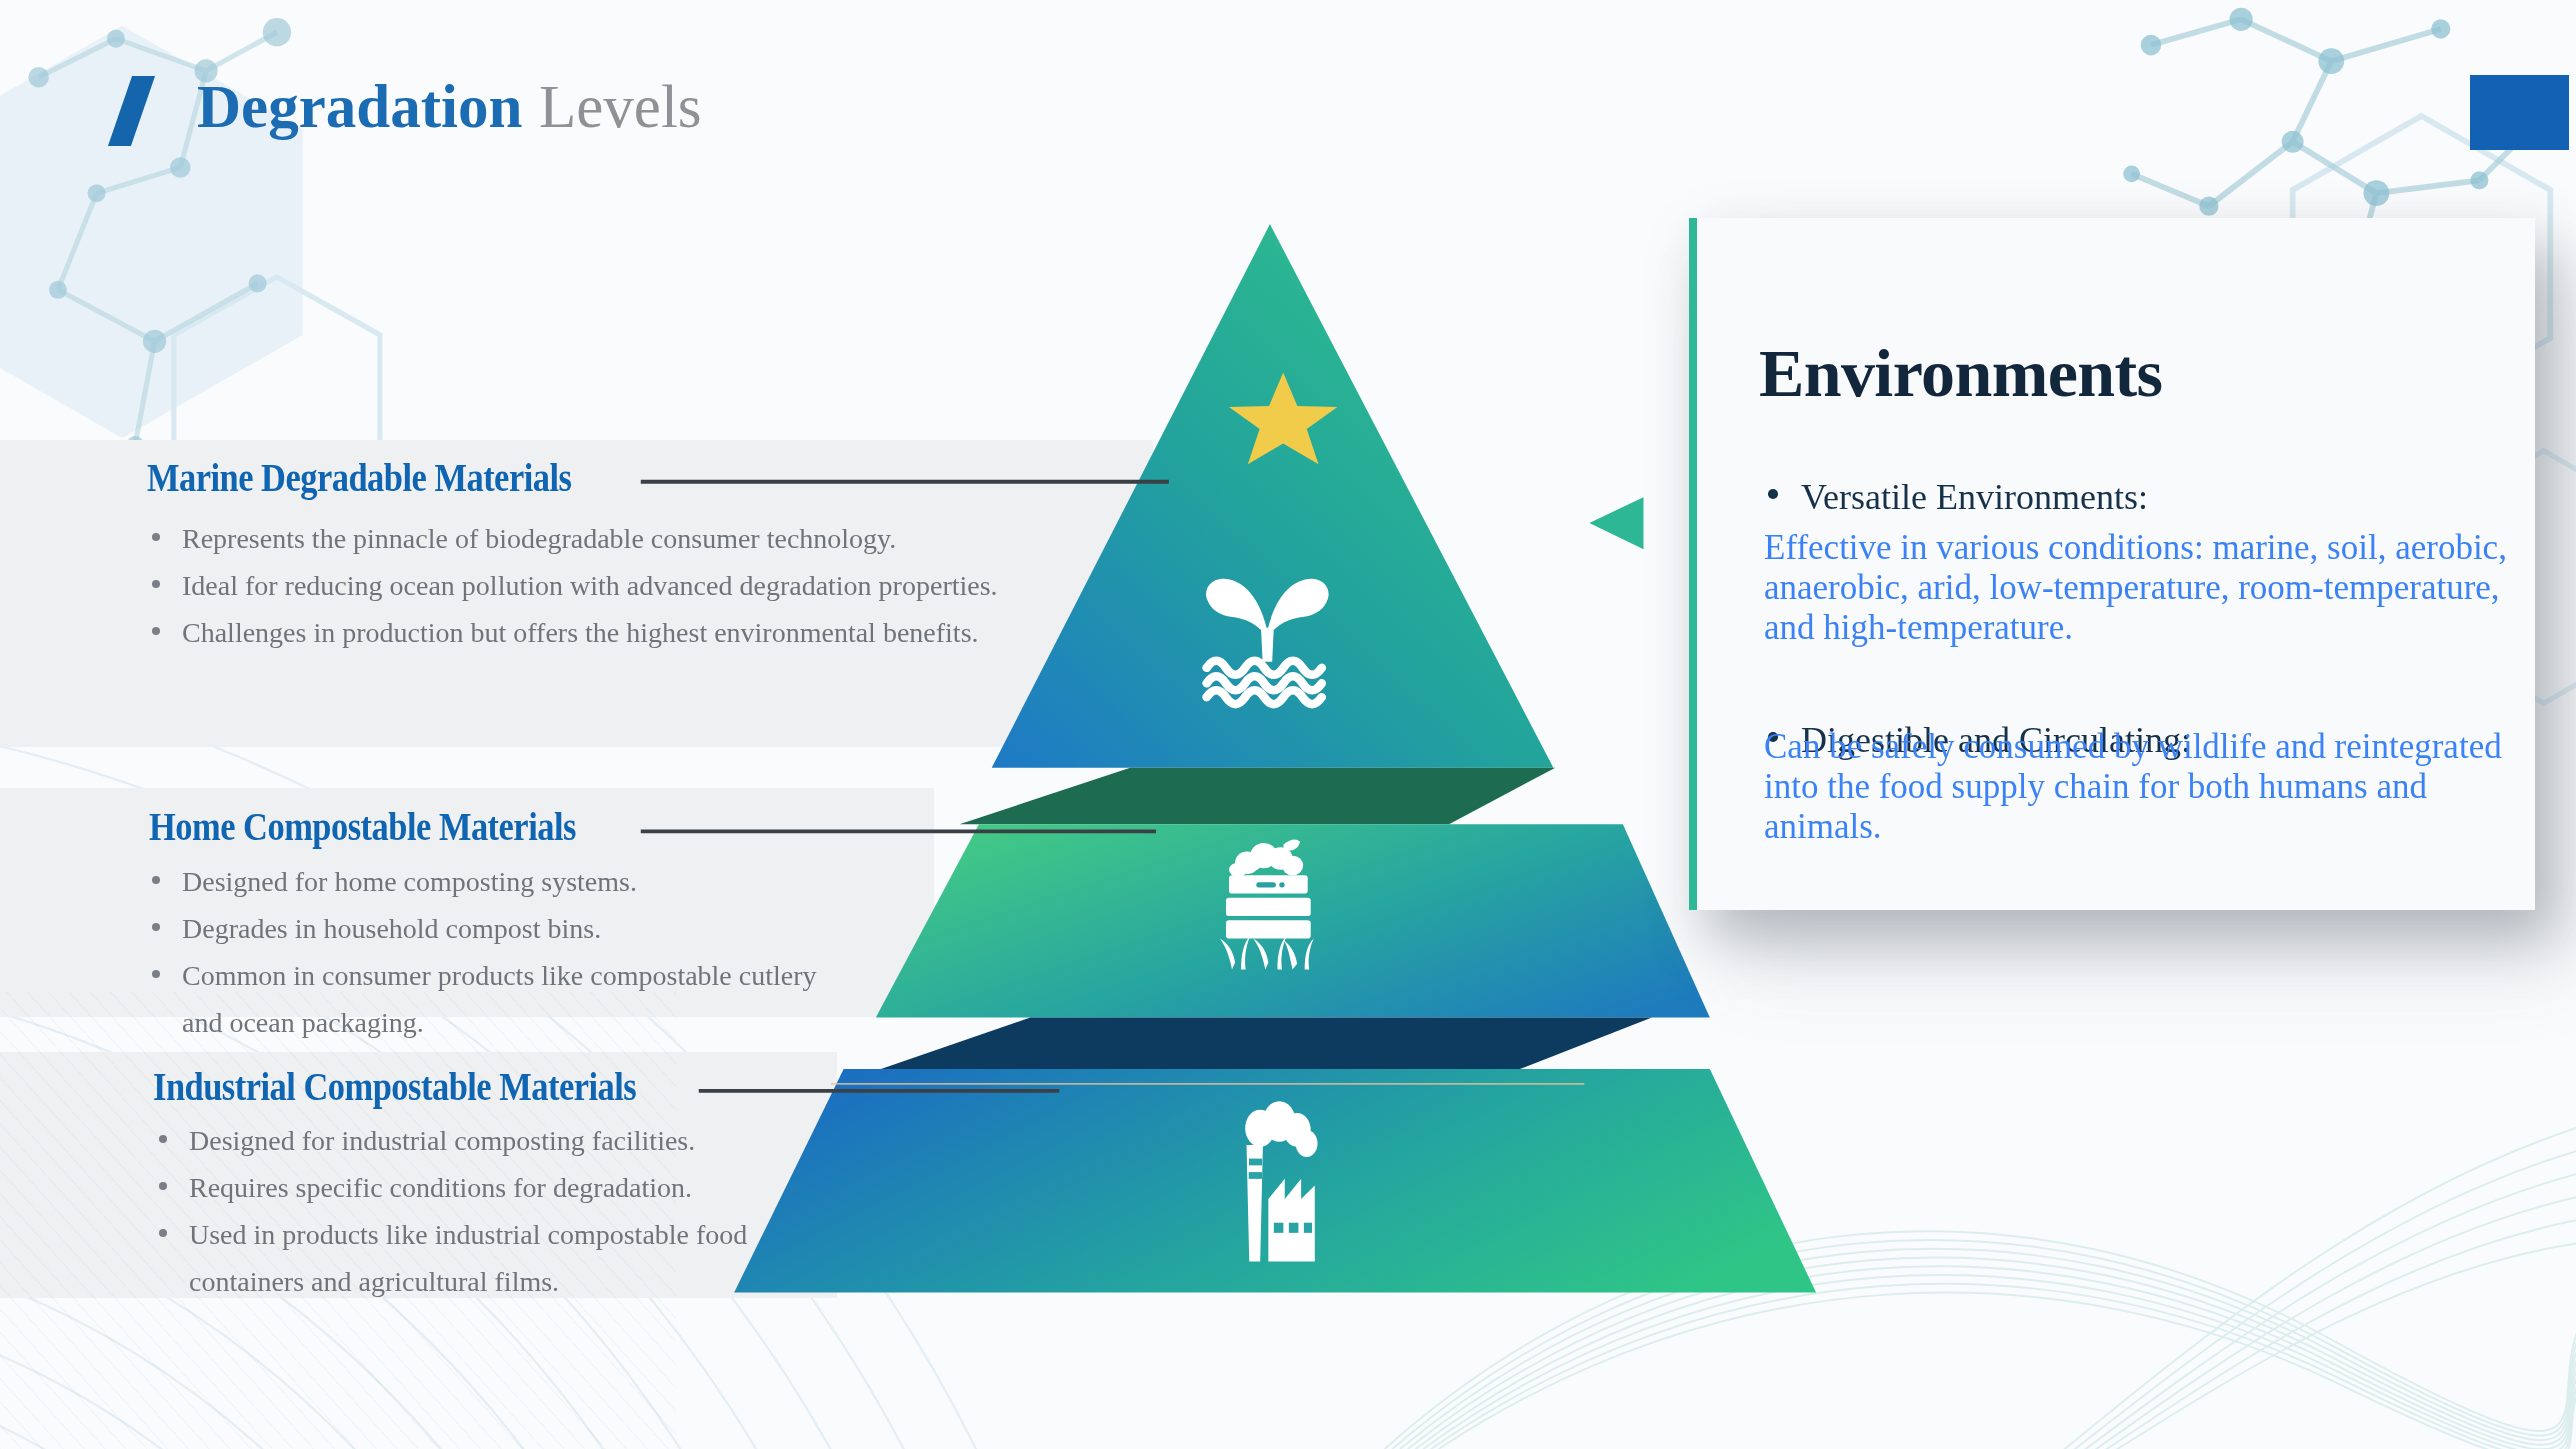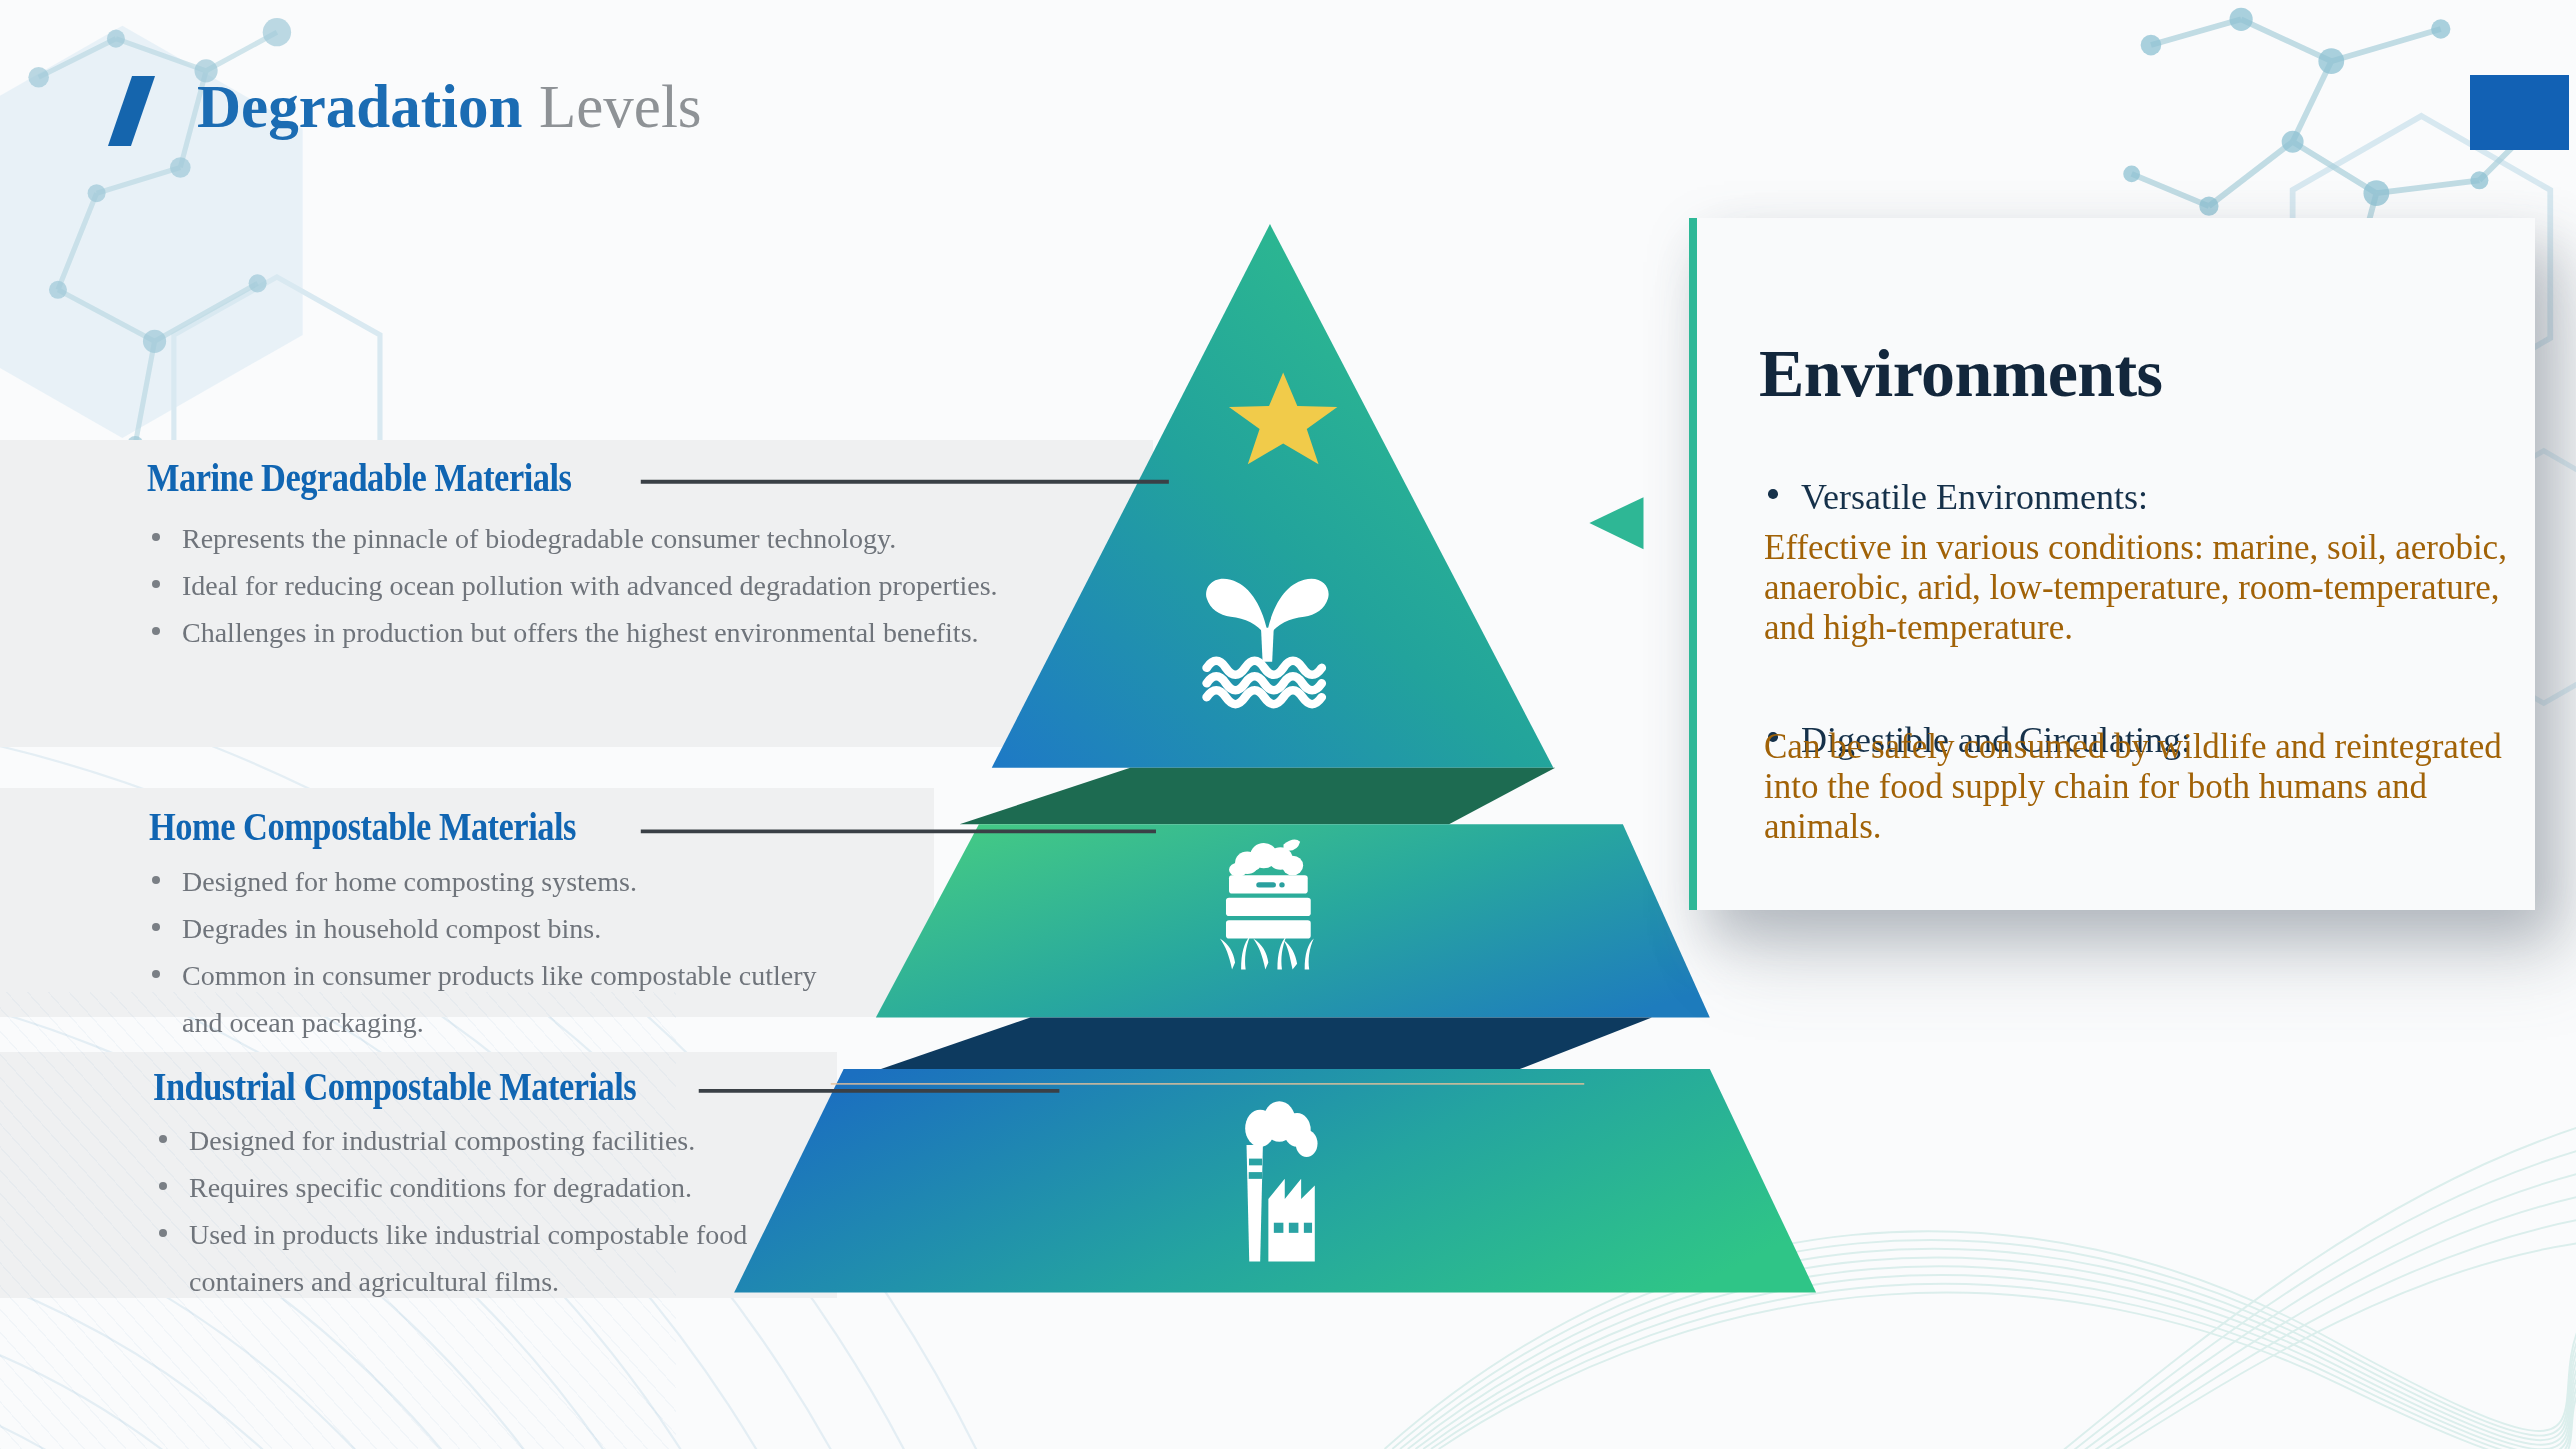--- a/index.html
+++ b/index.html
@@ -37,21 +37,21 @@
   .btext{flex:1;}
 
   
   .card{left:1689px;top:218px;width:838px;height:692px;background:#f9fafb;
         border-left:8.4px solid #2eb897;
         box-shadow:16.7px 26px 52px rgba(105,115,128,.40), 39px 52px 77px rgba(105,115,128,.18);}
   .card-title{left:62px;top:116px;font-size:68px;font-weight:800;color:#13273c;letter-spacing:-0.6px;position:absolute;}
   .card-item{position:absolute;display:flex;font-size:36px;color:#16314a;font-weight:500;justify-content:flex-end;}
   .card-item .dot{flex:0 0 33px;}
   .card-item .dot::before{background:#16314a;width:9.7px;height:9.7px;margin-top:13px;}
-  .card-para{position:absolute;font-size:35px;color:#a16207;line-height:40px;width:766px;font-weight:400;}
+  .card-para{position:absolute;font-size:35px;color:#3b82f6;line-height:40px;width:766px;font-weight:400;}
   .ci1{left:71px;top:258px;}  .cp1{left:67px;top:310px;}
   .ci2{left:71px;top:456px;margin-top:45px;}  .cp2{left:67px;top:509px;}
 </style>
 </head>
 <body>
 
 <div id="canvas">
 
   <svg id="decor-svg" class="abs" viewBox="0 0 4000 2250">
 

